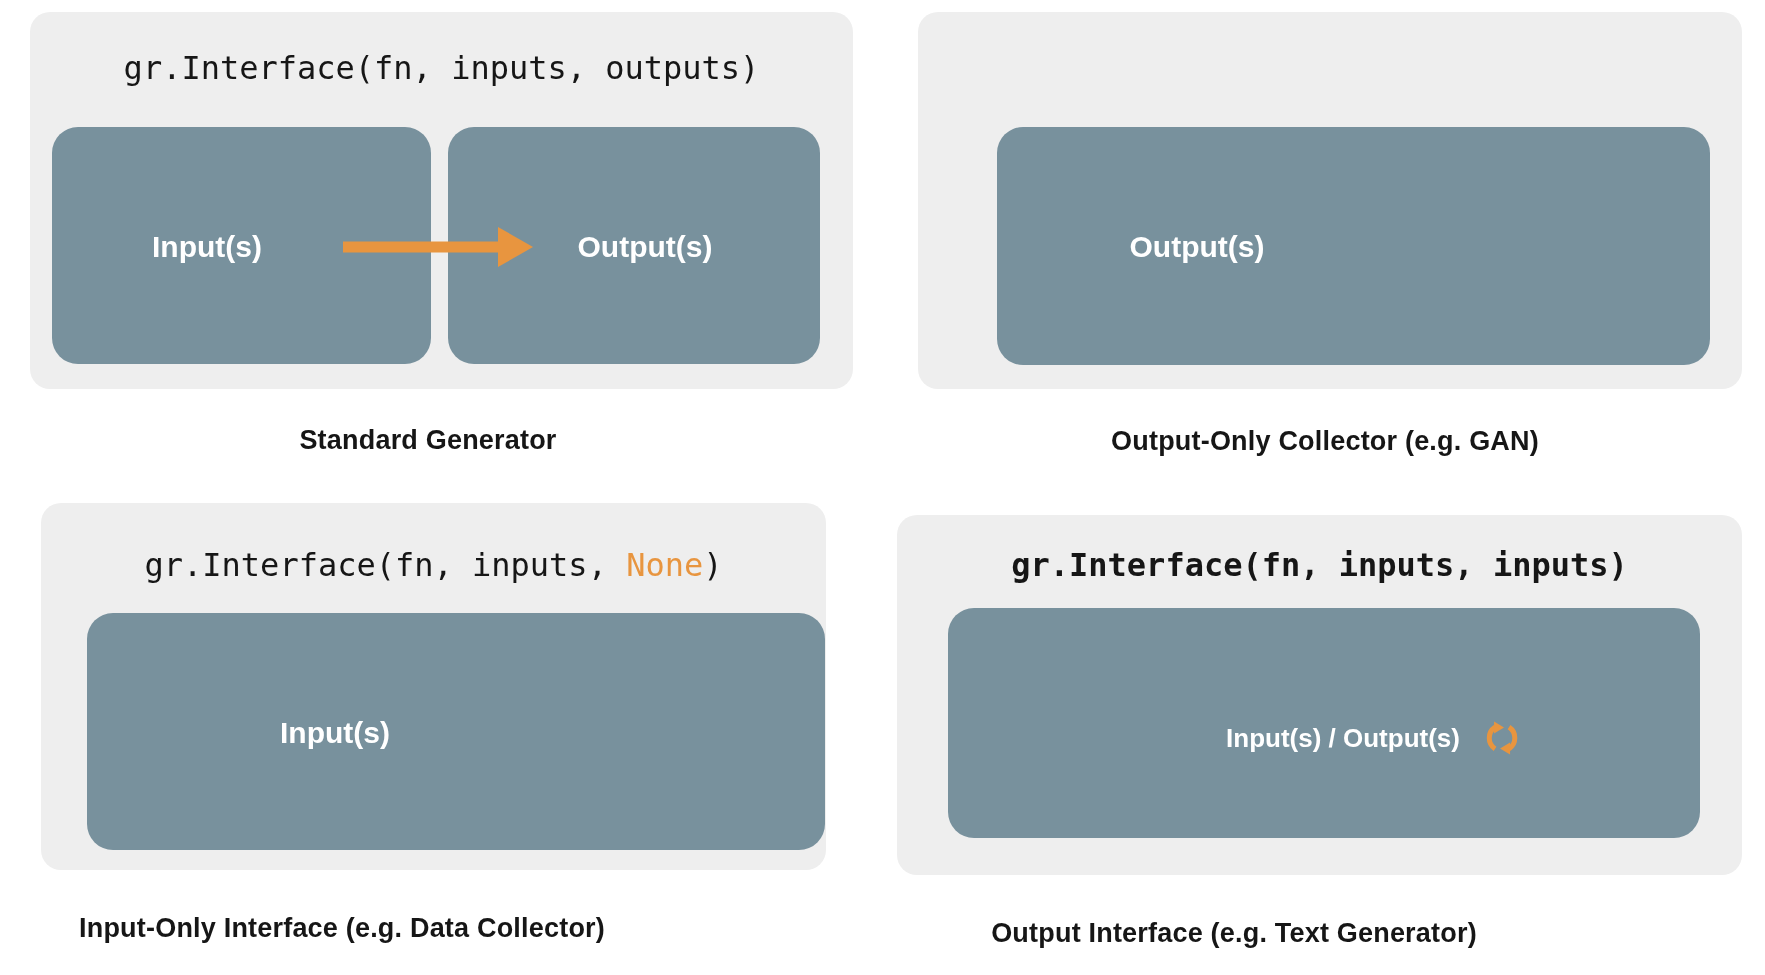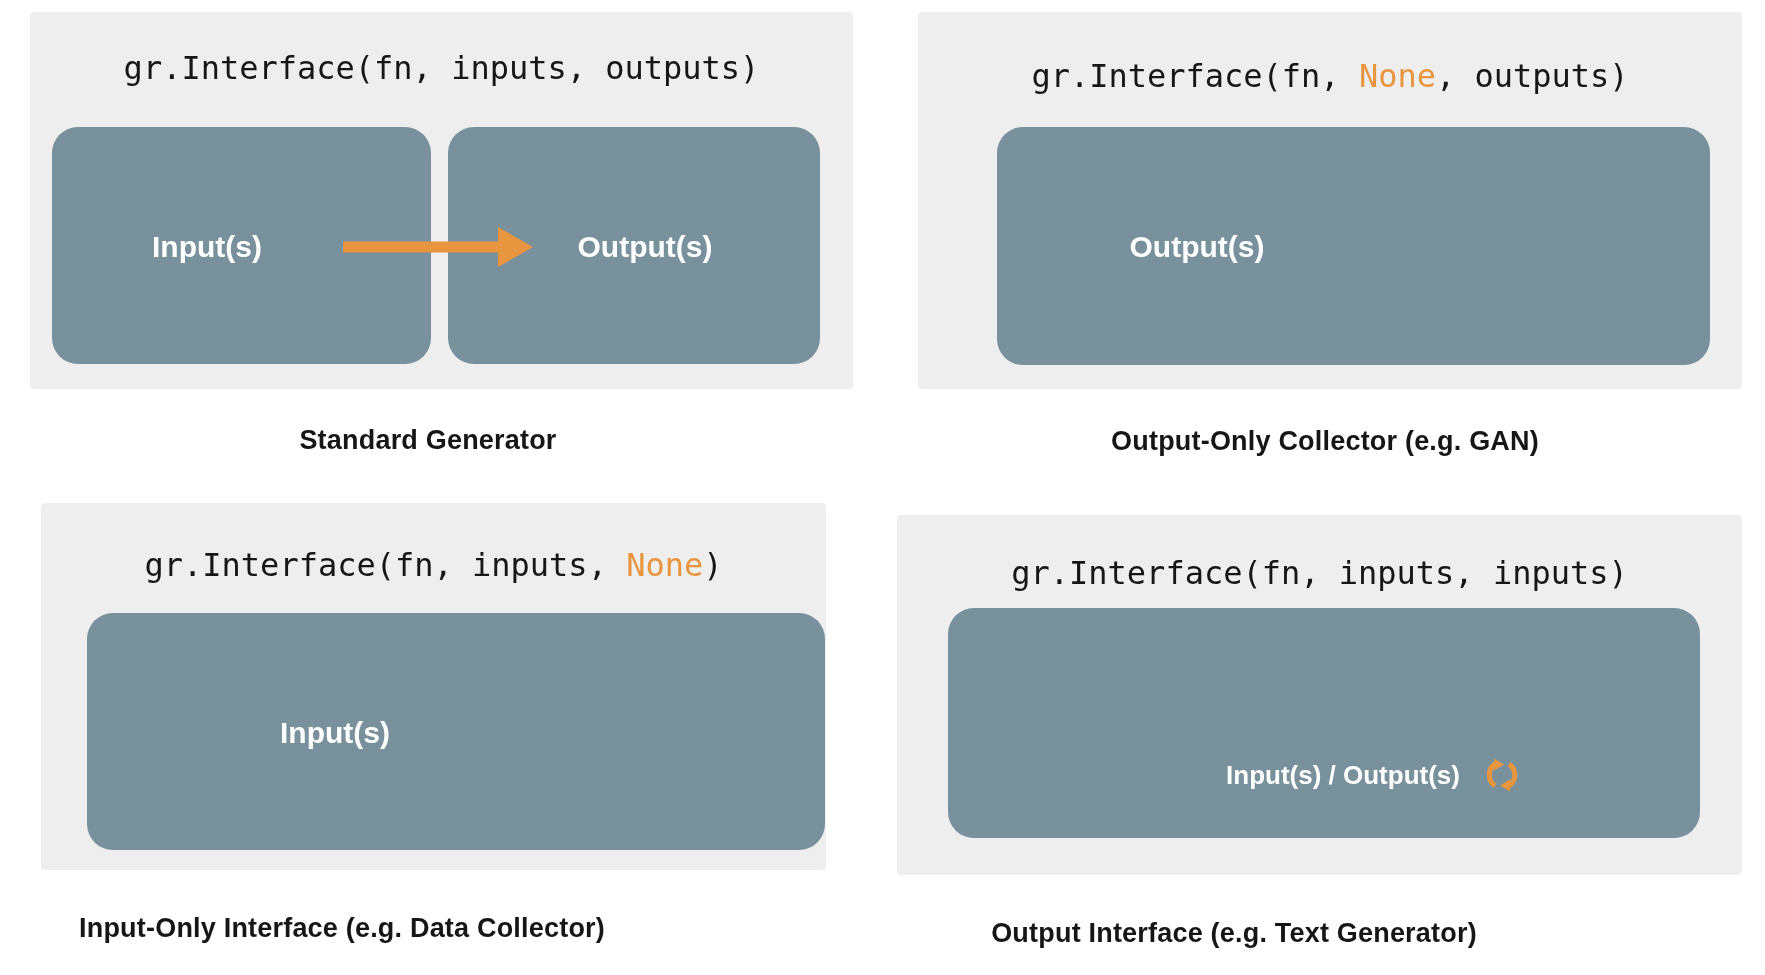--- a/index.html
+++ b/index.html
@@ -10,38 +10,38 @@
     --text-dark:#161616;
     --label-white:#ffffff;
   }
   *{margin:0;padding:0;box-sizing:border-box;}
   body{background:var(--page-bg);font-family:"Liberation Sans",sans-serif;}
   .canvas{
     position:relative;width:1765px;height:975px;background:var(--page-bg);
     overflow:hidden;
   }
   .panel{
-    position:absolute;background:var(--panel-bg);border-radius:4px;
+    position:absolute;background:var(--panel-bg);border-radius:20px;
   }
   .code{
     position:absolute;left:0;right:0;text-align:center;
     font-family:"DejaVu Sans Mono",monospace;font-size:32px;line-height:40px;
     color:var(--text-dark);white-space:nowrap;
   }
   .code .hl{color:var(--accent-orange);}
   .box{
     position:absolute;background:var(--box-bg);border-radius:26px;
   }
   .boxlabel{
     position:absolute;transform:translate(-50%,-50%);
     color:var(--label-white);font-weight:bold;font-size:30px;white-space:nowrap;
   }
   .labelrow{
     position:absolute;transform:translate(-50%,-50%);
-    display:flex;align-items:center;gap:24px;white-space:nowrap;margin-top:37px;
+    display:flex;align-items:center;gap:24px;white-space:nowrap;
   }
   .labelrow .txt{color:var(--label-white);font-weight:bold;font-size:26px;}
   .caption{
     position:absolute;transform:translate(-50%,-50%);
     font-weight:bold;font-size:27px;color:var(--text-dark);white-space:nowrap;
     letter-spacing:0.2px;
   }
   .arrow-svg{position:absolute;}
   .arrow-svg .shaft{fill:var(--accent-orange);}
   .sync-svg .st{stroke:var(--accent-orange);stroke-width:5;fill:none;}
@@ -61,39 +61,36 @@
     <span class="boxlabel" style="left:177px;top:235px;">Input(s)</span>
     <span class="boxlabel" style="left:615px;top:235px;">Output(s)</span>
     <svg class="arrow-svg" style="left:313px;top:213px;" width="190" height="44" viewBox="0 0 190 44">
       <rect class="shaft" x="0" y="16.5" width="156" height="11"></rect>
       <polygon class="shaft" points="155,2 190,22 155,42"></polygon>
     </svg>
   </section>
   <div class="caption" style="left:428px;top:440px;">Standard Generator</div>
 
   <section class="panel" style="left:918px;top:12px;width:824px;height:377px;">
-    <div class="code" style="top:44px;">
-      <span>gr.Interface(fn, </span><span class="hl">None</span><span>, outputs)</span>
-    </div>
     <div class="box" style="left:79px;top:115px;width:713px;height:238px;"></div>
     <span class="boxlabel" style="left:279px;top:235px;">Output(s)</span>
   </section>
   <div class="caption" style="left:1325px;top:441px;">Output-Only Collector (e.g. GAN)</div>
 
   <section class="panel" style="left:41px;top:503px;width:785px;height:367px;">
     <div class="code" style="top:42px;">
       <span>gr.Interface(fn, inputs, </span><span class="hl">None</span><span>)</span>
     </div>
     <div class="box" style="left:46px;top:110px;width:738px;height:237px;"></div>
     <span class="boxlabel" style="left:294px;top:230px;">Input(s)</span>
   </section>
   <div class="caption" style="left:342px;top:928px;">Input-Only Interface (e.g. Data Collector)</div>
 
   <section class="panel" style="left:897px;top:515px;width:845px;height:360px;">
-    <div class="code" style="top:38px;">
+    <div class="code" style="top:30px;font-weight:bold;">
       <span>gr.Interface(fn, inputs, inputs)</span><span class="hl"></span><span></span>
     </div>
     <div class="box" style="left:51px;top:93px;width:752px;height:230px;"></div>
     <div class="labelrow" style="left:476px;top:223px;">
       <span class="txt">Input(s) / Output(s)</span>
       <svg class="sync-svg" width="36" height="36" viewBox="0 0 36 36">
         <path class="st" d="M 11 28.8 A 13 13 0 0 1 11 7.2"></path>
         <polygon class="tip" points="10,1.5 20,7.5 10,13.5"></polygon>
         <path class="st" d="M 25 7.2 A 13 13 0 0 1 25 28.8"></path>
         <polygon class="tip" points="26,22.5 16,28.5 26,34.5"></polygon>

